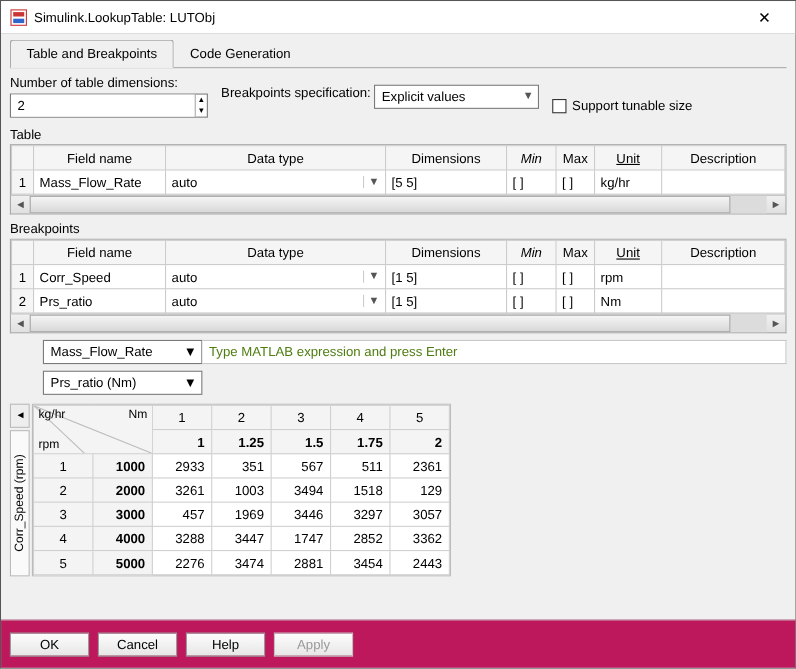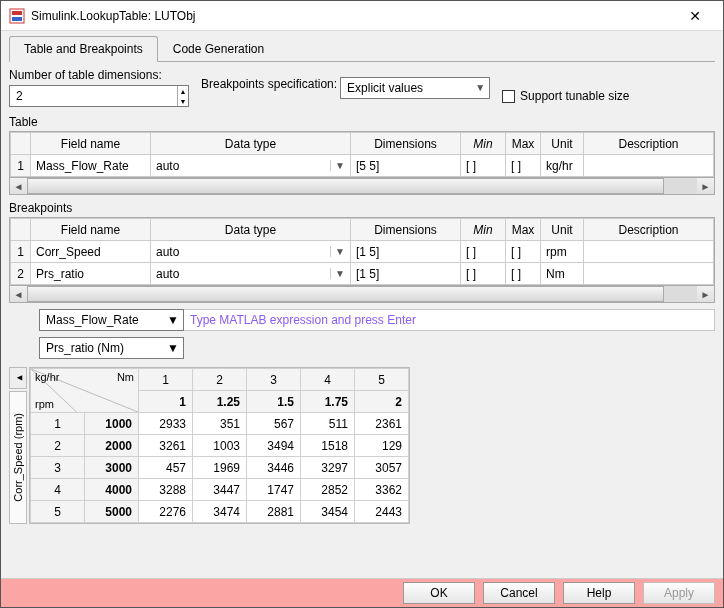--- a/index.html
+++ b/index.html
@@ -32,48 +32,48 @@
   .grid .rownum { background:#f5f5f5; text-align:center; width:20px;}
   .grid .dt-cell { display:flex; justify-content:space-between; align-items:center;}
   .grid .dt-cell .chev { font-size:10px; color:#555; border-left:1px solid #ccc; padding-left:4px;}
   .hscroll { height:17px; background:linear-gradient(#f0f0f0,#e0e0e0); border:1px solid #aaa; border-top:none; display:flex; align-items:center; position:relative;}
   .hscroll .larr, .hscroll .rarr { width:17px; text-align:center; font-size:10px; color:#555;}
   .hscroll .track { flex:1; background:#dcdcdc; height:100%; position:relative;}
   .hscroll .thumb { position:absolute; left:0; top:0; height:100%; width:95%; background:linear-gradient(#f5f5f5,#d8d8d8); border:1px solid #aaa;}
   .mid { margin-top:6px; display:flex; flex-direction:column; gap:6px;}
   .exprrow { display:flex; gap:0; }
   .combo { border:1px solid #7a7a7a; background:#fff; height:22px; display:inline-flex; align-items:center; padding:0 4px 0 6px; justify-content:space-between; width:145px;}
-  .exprinput { flex:1; border:1px solid #c8c8c8; border-left:none; background:#fff; height:22px; padding:0 6px; color:#8b5cf6; display:flex; align-items:center;}
+  .exprinput { flex:1; border:1px solid #c8c8c8; border-left:none; background:#fff; height:22px; padding:0 6px; color:#4d7c0f; display:flex; align-items:center;}
   .data-area { display:flex; gap:2px; margin-top:2px;}
   .vtab { width:18px; border:1px solid #bbb; background:#fafafa; display:flex; align-items:center; justify-content:center; }
   .vtabD { width:18px; border:1px solid #bbb; background:#eee; display:flex; align-items:center; justify-content:center; }
   .vtab span, .vtabD span { writing-mode: vertical-rl; transform: rotate(180deg); font-size:11px; }
   .vtabD { height:22px; align-self:flex-start;}
   .dgrid { border:1px solid #bbb; background:#fff;}
   .dgrid table { border-collapse:collapse; }
   .dgrid th, .dgrid td { border:1px solid #d0d0d0; padding:3px 6px; text-align:right; width:54px; height:22px;}
   .dgrid th { background:#f4f4f4; font-weight:normal;}
   .dgrid .colhdr { background:#f4f4f4; text-align:center; font-weight:normal;}
   .dgrid .bphdr { font-weight:bold; text-align:right;}
   .dgrid .rowhdr { background:#f4f4f4; text-align:center; font-weight:normal;}
   .dgrid .bprow { font-weight:bold; text-align:right;}
   .dgrid .diag { position:relative; padding:0; width:108px;}
   .dgrid .diag .tr { position:absolute; top:2px; right:4px; font-size:11px;}
   .dgrid .diag .tl { position:absolute; top:2px; left:4px; font-size:11px;}
   .dgrid .diag .bl { position:absolute; bottom:2px; left:4px; font-size:11px;}
   .dgrid .diag svg { position:absolute; inset:0; width:100%; height:100%;}
-  .footer { height:29px; background:#fca5a5; border-top:1px solid #ccc; display:flex; justify-content:flex-end; align-items:center; padding:0 8px; gap:8px;}
+  .footer { height:44px; background:#be185d; border-top:1px solid #ccc; display:flex; align-items:center; padding:0 8px; gap:8px;}
   .btn { min-width:72px; height:22px; border:1px solid #999; background:linear-gradient(#fdfdfd,#e6e6e6); display:inline-flex; align-items:center; justify-content:center; padding:0 12px; cursor:default;}
   .btn.disabled { color:#999; border-color:#c0c0c0;}
   .col-fieldname { width:120px; }
   .col-datatype { width:200px; }
   .col-dim { width:110px; }
   .col-min { width:45px;font-style:italic; }
   .col-max { width:35px; }
-  .col-unit { width:43px; }
+  .col-unit { width:61px;text-decoration:underline; }
 </style>
 </head>
 <body>
 
 <div class="window">
   <div class="titlebar">
     <span class="icon">
       <svg viewBox="0 0 16 16">
           <rect x="1" y="1" width="14" height="14" fill="#fff" stroke="#c33"></rect>
           <rect x="3" y="3" width="10" height="4" fill="#c33"></rect>

